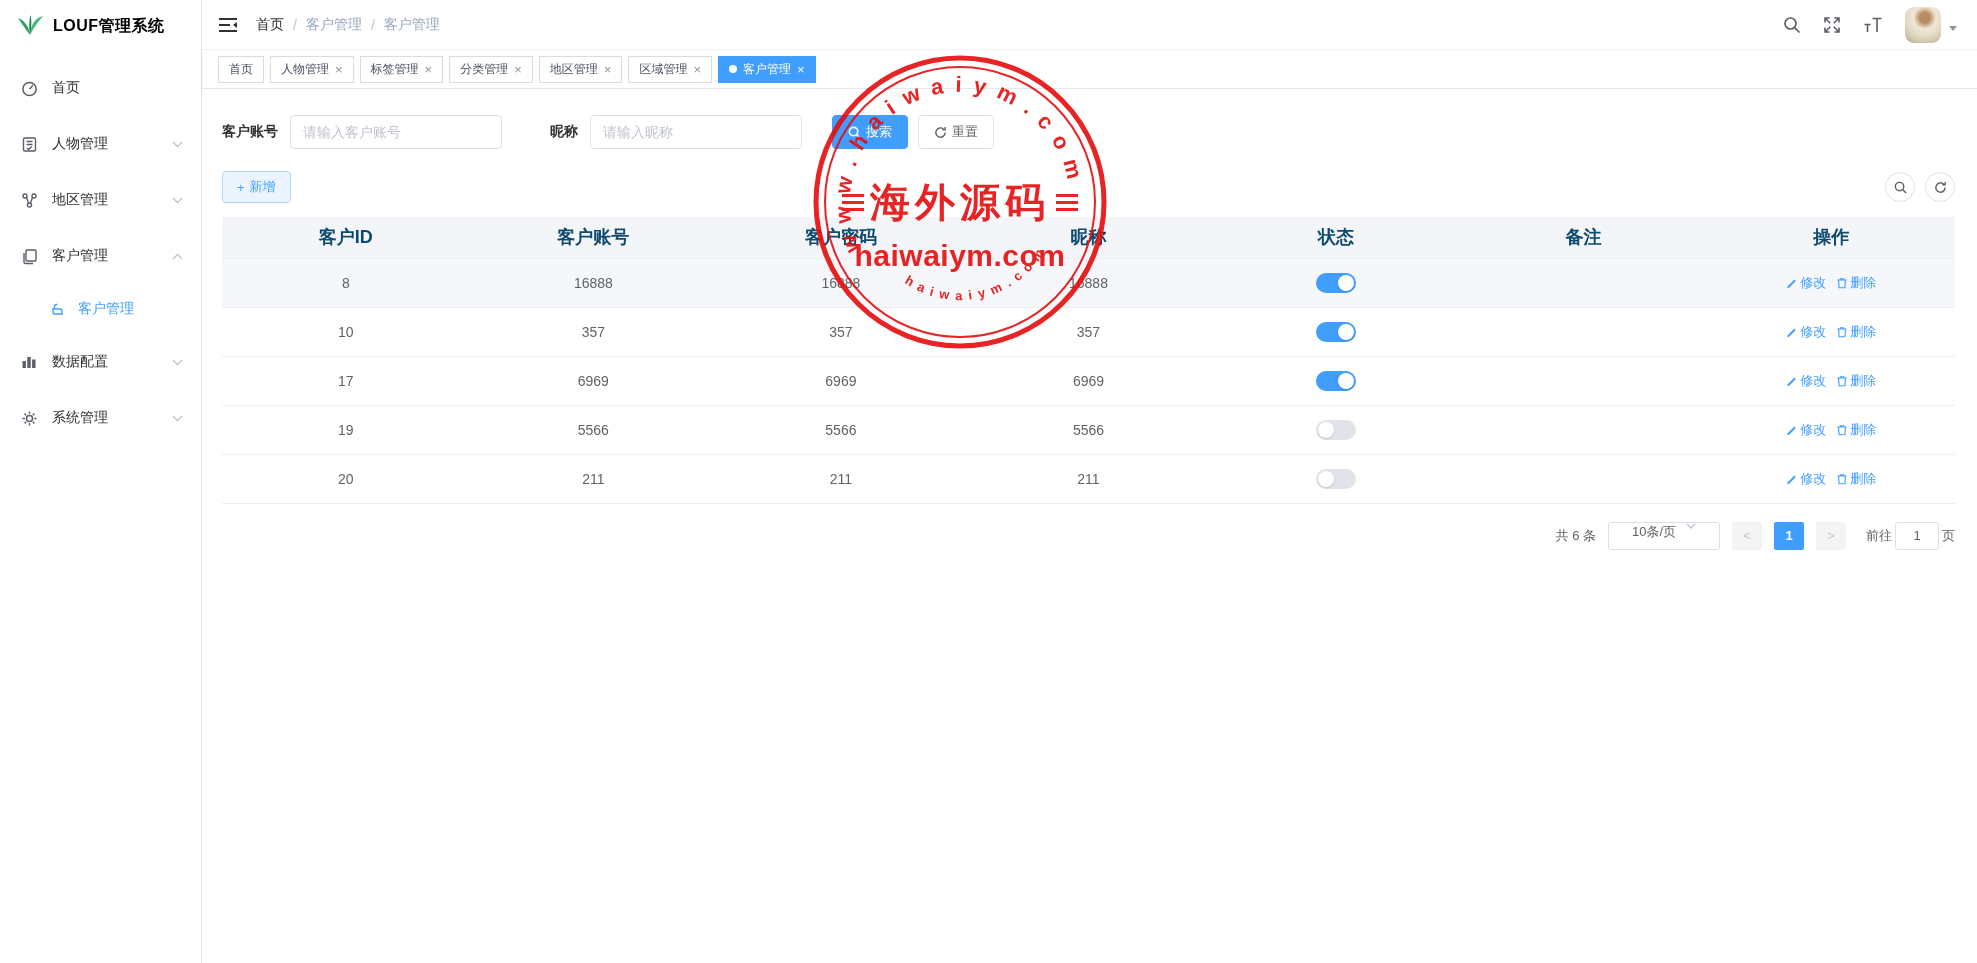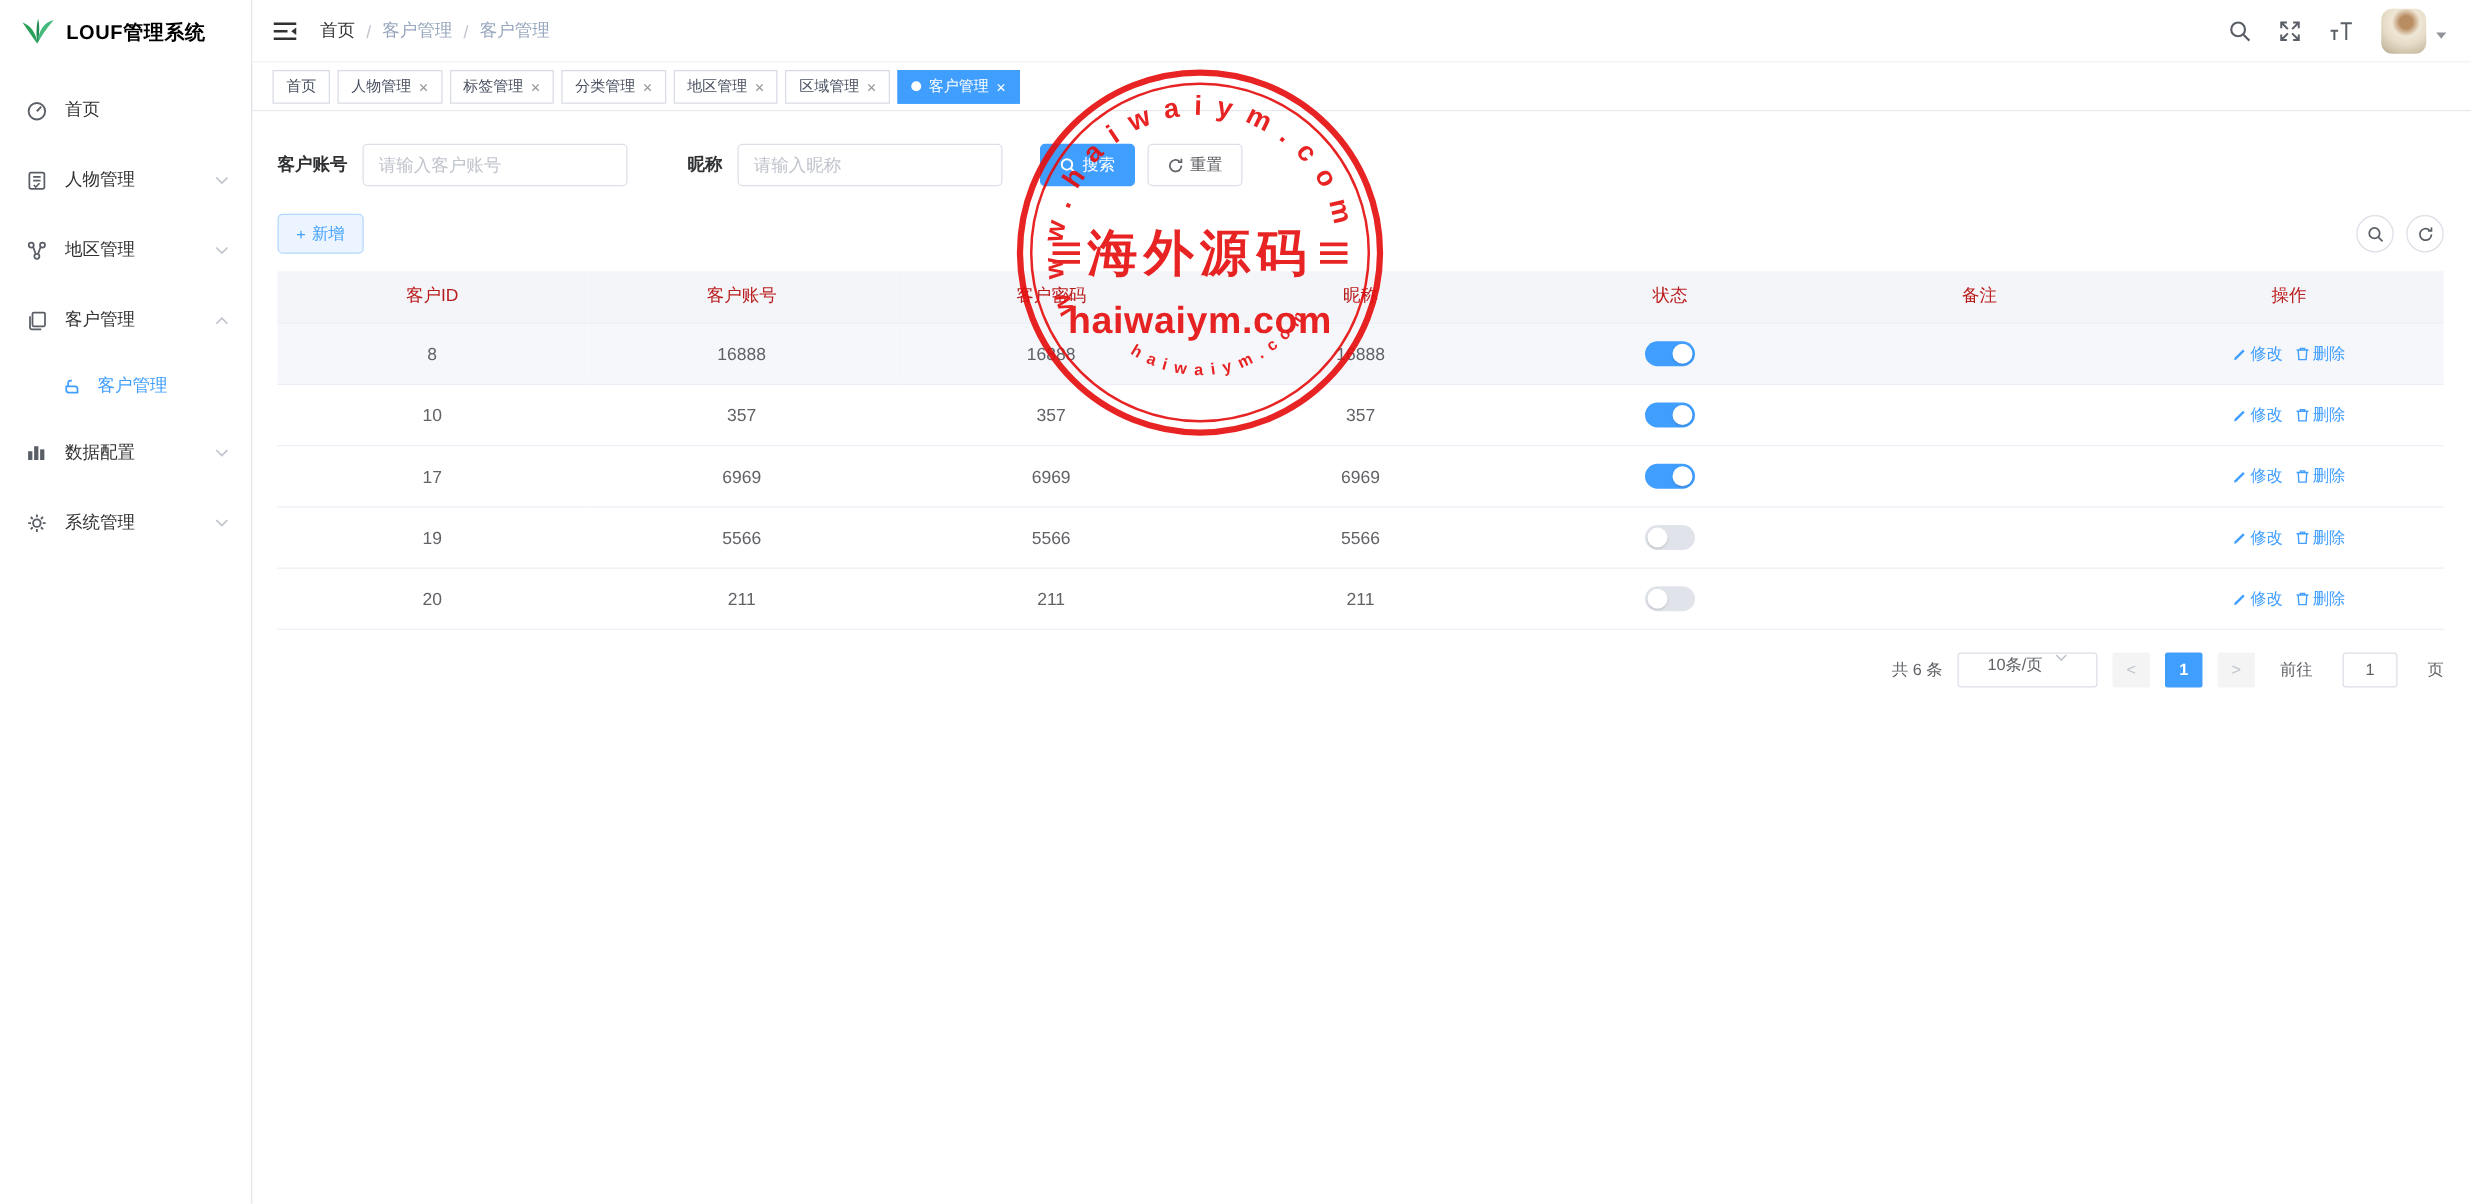--- a/index.html
+++ b/index.html
@@ -51,36 +51,36 @@
   .btn { display:inline-flex; align-items:center; justify-content:center; gap:5px; border-radius:4px; font-size:13px; cursor:pointer; }
   .btn-search { height:34px; padding:0 15px; margin-left:30px; background:#409eff; border:1px solid #409eff; color:#fff; }
   .btn-reset { height:34px; padding:0 15px; margin-left:10px; background:#fff; border:1px solid #dcdfe6; color:#606266; }
 
   .toolbar-row { margin-top:22px; display:flex; align-items:center; }
   .btn-add { height:32px; padding:0 14px; background:#ecf5ff; border:1px solid #b3d8ff; color:#409eff; }
   .toolbar-right { margin-left:auto; display:flex; gap:10px; }
   .circle-btn { width:30px; height:30px; border-radius:50%; border:1px solid #dcdfe6; background:#fff; color:#5a5e66; display:flex; align-items:center; justify-content:center; cursor:pointer; }
 
   table.data-table { width:100%; margin-top:14px; border-collapse:collapse; table-layout:fixed; }
-  .data-table th { height:41px; background:#f4f5f9; color:#b91c1c; font-size:14px; font-weight:400; text-align:center; border-bottom:1px solid #ebeef5; }
+  .data-table th { height:41px; background:#f4f5f9; color:#0c4a6e; font-size:18px; font-weight:700; text-align:center; border-bottom:1px solid #ebeef5; }
   .data-table td { height:49px; color:#606266; font-size:14px; text-align:center; border-bottom:1px solid #ebeef5; background:#fff; }
   .data-table tr.row-hl td { background:#f5f7fa; }
 
   .switch { width:40px; height:20px; border-radius:10px; background:#e0e4ea; position:relative; display:inline-block; vertical-align:middle; cursor:pointer; }
   .switch::after { content:''; position:absolute; top:2px; left:2px; width:16px; height:16px; border-radius:50%; background:#fff; box-shadow:0 1px 2px rgba(0,0,0,.15); transition:left .2s; }
   .switch.on { background:#409eff; }
   .switch.on::after { left:22px; }
 
   .op-link { color:#409eff; display:inline-flex; align-items:center; gap:2px; margin:4px 3px; font-size:13px; cursor:pointer; text-decoration:none; }
 
   .pagination { margin-top:18px; display:flex; justify-content:flex-end; align-items:center; gap:12px; color:#606266; font-size:13px; padding-bottom:30px; }
   .page-size { width:112px; height:28px; border:1px solid #dcdfe6; border-radius:3px; display:flex; justify-content:center; gap:10px; color:#606266; cursor:pointer; background:#fff; }
   .pg-btn { min-width:30px; height:28px; border-radius:2px; background:#f4f4f5; color:#c0c4cc; display:flex; align-items:center; justify-content:center; font-size:13px; cursor:pointer; }
   .pg-num { min-width:30px; height:28px; border-radius:2px; background:#409eff; color:#fff; font-weight:700; display:flex; align-items:center; justify-content:center; cursor:pointer; }
-  .goto-wrap { display:flex; align-items:center; gap:24px; margin-left:8px; }
+  .goto-wrap { display:flex; align-items:center; gap:3px; margin-left:8px; }
   .goto-input { width:44px; height:28px; border:1px solid #dcdfe6; border-radius:3px; text-align:center; font-size:13px; color:#606266; outline:none; }
 
   
   .stamp { position:absolute; left:810px; top:52px; width:300px; height:300px; z-index:99; pointer-events:none; opacity:.9; }
 </style>
 </head>
 <body>
 
 <div class="app">
 

